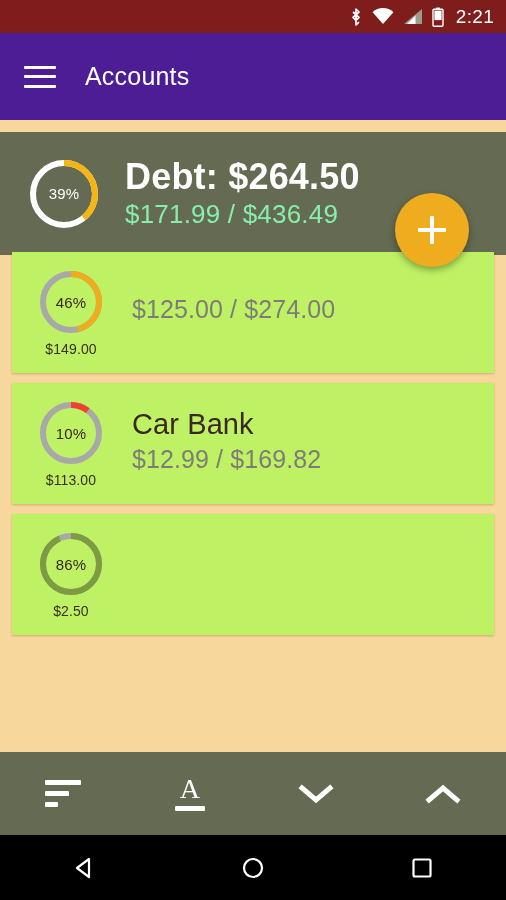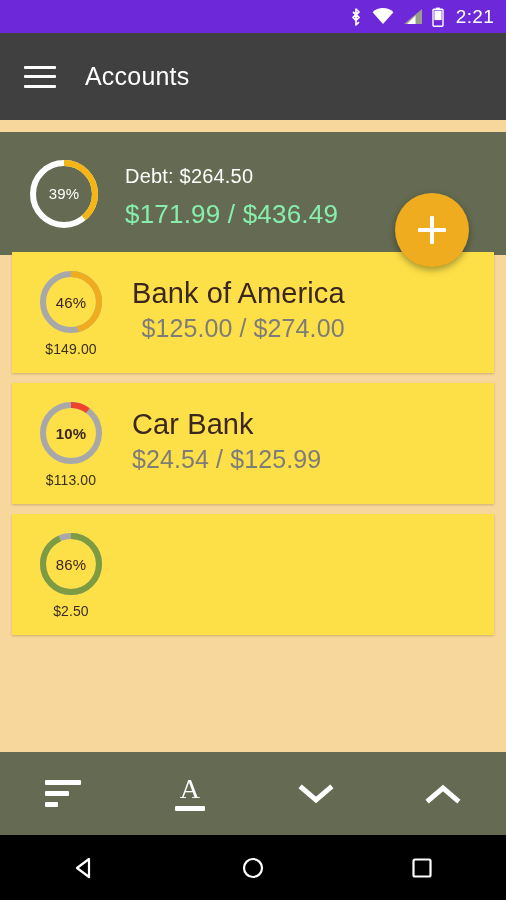--- a/index.html
+++ b/index.html
@@ -7,43 +7,43 @@
     width:506px; height:900px;
     font-family:"Liberation Sans", sans-serif;
     background:#000;
     overflow:hidden;
   }
   .phone { position:relative; width:506px; height:900px; background:#F7D79B; }
 
   
   .statusbar{
     position:absolute; top:0; left:0; width:506px; height:33px;
-    background:#6d28d9; display:flex; align-items:center;
+    background:#7f1d1d; display:flex; align-items:center;
     justify-content:flex-end; padding-right:12px; gap:9px;
   }
   .sb-icon{ display:flex; align-items:center; justify-content:center; }
   .sb-time{ color:#FFFFFF; font-size:19px; letter-spacing:.3px; margin-left:3px; }
 
   
   .appbar{
     position:absolute; top:33px; left:0; width:506px; height:87px;
-    background:#404040; display:flex; align-items:center; padding-left:24px;
+    background:#4c1d95; display:flex; align-items:center; padding-left:24px;
   }
   .hamburger{ width:32px; height:22px; display:flex; flex-direction:column;
     justify-content:space-between; cursor:pointer; }
   .hamburger span{ display:block; height:3px; width:100%; background:#fff; border-radius:1px; }
   .appbar-title{ color:#FFFFFF; font-size:25px; margin-left:29px; font-weight:400; letter-spacing:.2px; }
 
   
   .summary{
     position:absolute; top:132px; left:0; width:506px; height:123px;
     background:#656A52; display:flex; align-items:center; padding-left:27px;
   }
   .summary-text{ margin-left:24px; display:flex; flex-direction:column; justify-content:center; }
-  .summary-title{ color:#FFFFFF; font-size:20px; line-height:41px; font-weight:400; letter-spacing:.2px;}
+  .summary-title{ color:#FFFFFF; font-size:36px; line-height:41px; font-weight:700; letter-spacing:.2px;}
   .summary-sub{ color:#86efac; font-size:26px; line-height:34px; font-weight:400; letter-spacing:.2px;}
 
   
   .ring{ position:relative; display:flex; align-items:center; justify-content:center; }
   .ring svg{ display:block; transform:rotate(-90deg); }
   .ring-label{
     position:absolute; left:0; top:0; width:100%; height:100%;
     display:flex; align-items:center; justify-content:center;
     font-size:15px; letter-spacing:.2px;
   }
@@ -58,21 +58,21 @@
   .fab-plus{ position:relative; width:28px; height:28px; }
   .fab-plus:before,.fab-plus:after{
     content:""; position:absolute; background:#fff; border-radius:1px;
   }
   .fab-plus:before{ left:0; top:12px; width:28px; height:4px; }
   .fab-plus:after{ top:0; left:12px; width:4px; height:28px; }
 
   
   .list{ position:absolute; top:243px; left:0; width:506px; height:507px; padding:9px 12px 0 12px; }
   .card{
-    position:relative; background:#fde047; height:121px; margin-bottom:10px;
+    position:relative; background:#bef264; height:121px; margin-bottom:10px;
     box-shadow:0 1px 2px rgba(120,90,30,.32); display:flex; align-items:center;
     padding-left:20px; cursor:pointer;
   }
   .card-ring-wrap{ display:flex; flex-direction:column; align-items:center; width:78px; }
   .card-amt{ font-size:14px; color:#3B2F23; margin-top:5px; letter-spacing:.1px; }
   .card-text{ margin-left:22px; display:flex; flex-direction:column; justify-content:center; margin-top:-6px;}
   .card-title{ color:#3B2620; font-size:29px; line-height:38px; font-weight:400; letter-spacing:.1px;}
   .card-sub{ color:#7E7C78; font-size:25px; line-height:33px; font-weight:400; letter-spacing:.1px;text-align:right;}
 
   
@@ -165,39 +165,38 @@
         <div class="ring" style="width:68px;height:68px;">
           <svg width="68" height="68" viewBox="0 0 68 68">
             <circle cx="34" cy="34" r="28" fill="none" stroke="#A8A8A8" stroke-width="6"></circle>
             <circle cx="34" cy="34" r="28" fill="none" stroke="#EFAC1E" stroke-width="6" stroke-dasharray="81 95" stroke-linecap="butt"></circle>
           </svg>
           <div class="ring-label" style="color:#3B2620;">46%</div>
         </div>
         <div class="card-amt">$149.00</div>
       </div>
       <div class="card-text">
-        <div class="card-title">Bank of America</div>
         <div class="card-sub">$125.00 / $274.00</div>
       </div>
     </div>
 
     <div class="card">
       <div class="card-ring-wrap">
-        <div class="ring" style="width:68px;height:68px;font-weight:bold;">
+        <div class="ring" style="width:68px;height:68px;">
           <svg width="68" height="68" viewBox="0 0 68 68">
             <circle cx="34" cy="34" r="28" fill="none" stroke="#A8A8A8" stroke-width="6"></circle>
             <circle cx="34" cy="34" r="28" fill="none" stroke="#F0412F" stroke-width="6" stroke-dasharray="18 158" stroke-linecap="butt"></circle>
           </svg>
           <div class="ring-label" style="color:#3B2620;">10%</div>
         </div>
         <div class="card-amt">$113.00</div>
       </div>
       <div class="card-text">
         <div class="card-title">Car Bank</div>
-        <div class="card-sub">$24.54 / $125.99</div>
+        <div class="card-sub">$12.99 / $169.82</div>
       </div>
     </div>
 
     <div class="card">
       <div class="card-ring-wrap">
         <div class="ring" style="width:68px;height:68px;">
           <svg width="68" height="68" viewBox="0 0 68 68">
             <circle cx="34" cy="34" r="28" fill="none" stroke="#A8A8A8" stroke-width="6"></circle>
             <circle cx="34" cy="34" r="28" fill="none" stroke="#7D9B40" stroke-width="6" stroke-dasharray="164 12" stroke-linecap="butt"></circle>
           </svg>

